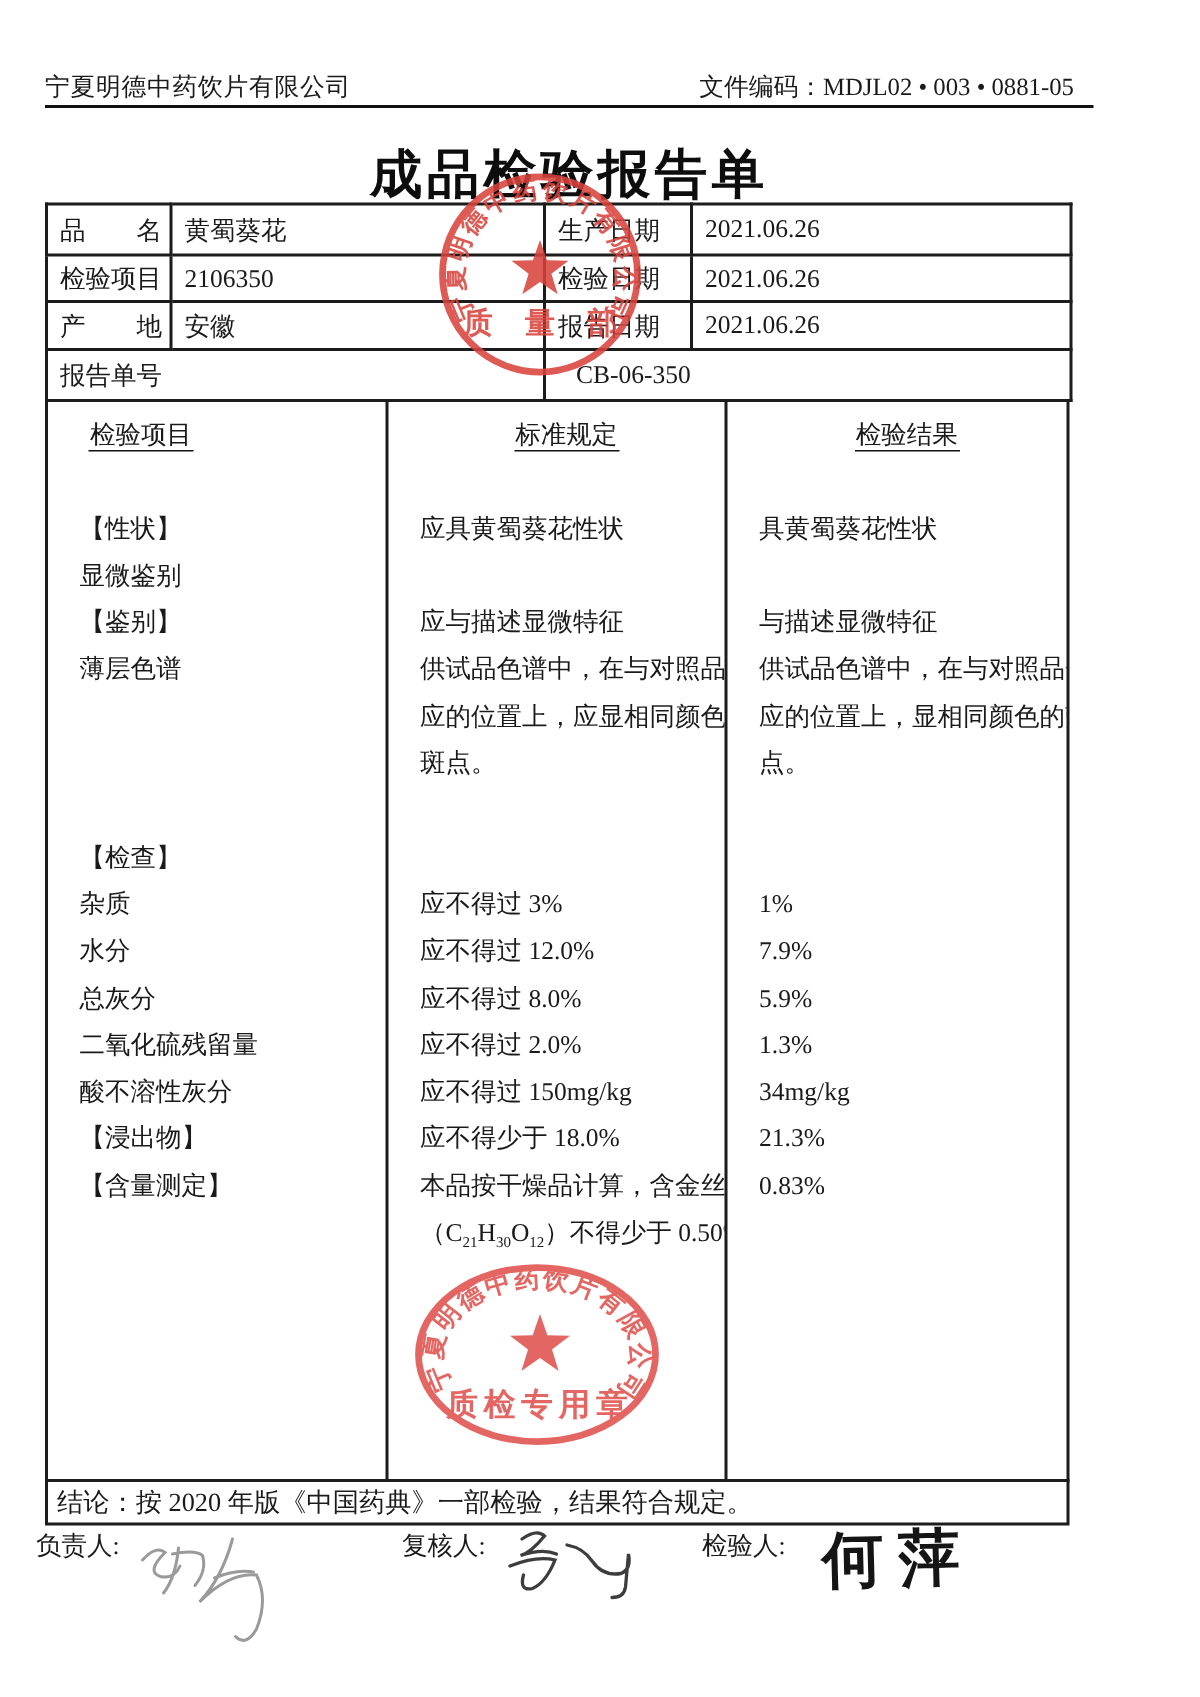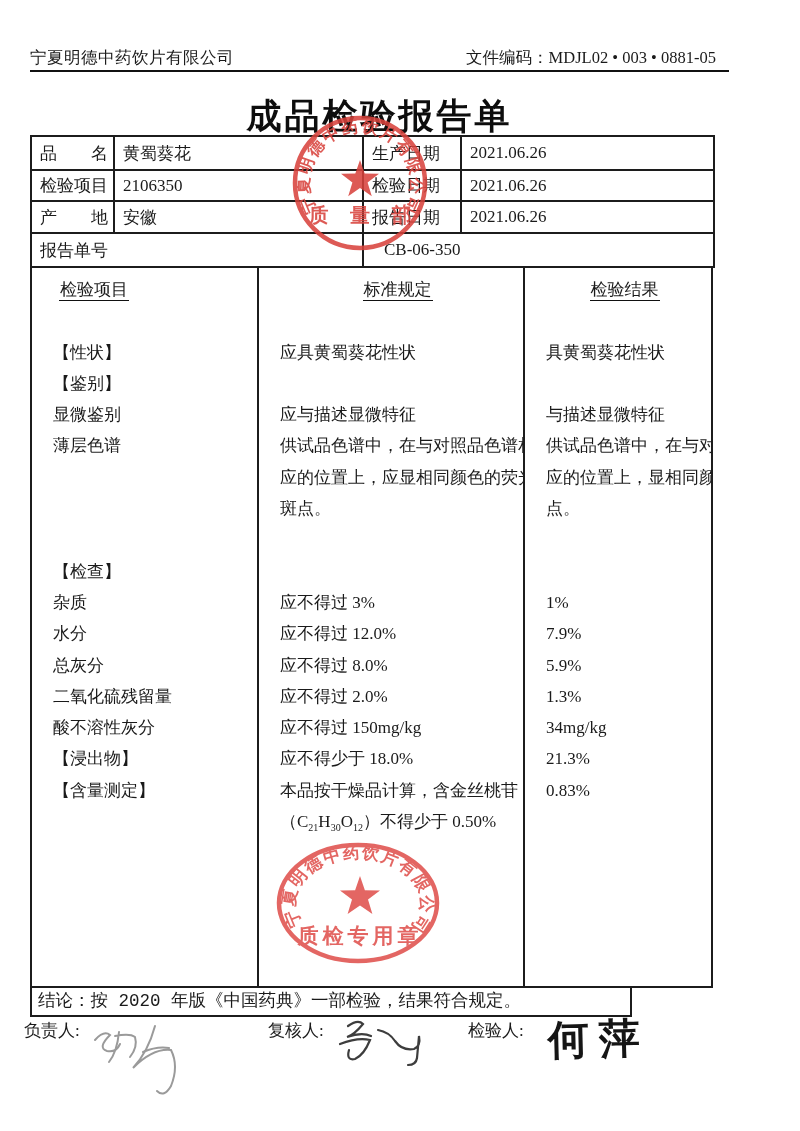--- a/index.html
+++ b/index.html
@@ -26,31 +26,31 @@
   }
   table.info td{border:2px solid #1c1c1c;padding:0 6px 0 8px;vertical-align:middle;overflow:hidden;white-space:nowrap;}
   table.info td.repno-val{padding-left:20px;}
   
   .main-table{
     left:30px;top:266px;width:683px;height:722px;
     border:2px solid #1c1c1c;display:flex;box-sizing:border-box;
   }
   .mcol{box-sizing:border-box;padding-top:6px;overflow:hidden;}
   .mcol1{width:227px;border-right:2px solid #1c1c1c;}
-  .mcol2{width:266px;border-right:2px solid #1c1c1c;}
+  .mcol2{width:226px;border-right:2px solid #1c1c1c;}
   .mcol3{flex:1;}
   .mline{height:31.3px;line-height:31.3px;white-space:nowrap;padding-left:8px;margin-left:13px;}
   .mline sub{font-size:10px;line-height:0;}
   .mline.hdr{text-align:center;padding-left:0;}
   .mline.hdr.left{text-align:left;padding-left:14px;}
   .mline.hdr span{border-bottom:1.5px solid #111;padding:0 1px 1px 1px;}
   
   .conclusion{
-    left:30px;top:986px;width:602px;height:31px;box-sizing:border-box;
-    border:2px solid #1c1c1c;line-height:27px;padding-left:6px;font-size:17.5px;font-family:Liberation Mono, monospace;
+    left:30px;top:986px;width:683px;height:31px;box-sizing:border-box;
+    border:2px solid #1c1c1c;line-height:27px;padding-left:6px;font-size:17.5px;
   }
   .sig-label{top:1019px;font-size:17px;}
   .sig-name-inspector{
     left:548px;top:1012px;font-size:41px;font-weight:bold;letter-spacing:10px;
     transform:rotate(-1.5deg);color:#151515;
   }
   .stamp-svg{pointer-events:none;}
 </style>
 </head>
 <body>
@@ -93,22 +93,22 @@
         <td colspan="2" class="repno-val">CB-06-350</td>
       </tr>
     </tbody>
 </table>
 
 <div class="abs main-table">
   <div class="mcol mcol1" id="mcol1">
       <div class="mline hdr left"><span>检验项目</span></div>
       <div class="mline">&nbsp;</div>
       <div class="mline">【性状】</div>
+      <div class="mline">显微鉴别</div>
       <div class="mline">【鉴别】</div>
-      <div class="mline">显微鉴别</div>
       <div class="mline">薄层色谱</div>
       <div class="mline">&nbsp;</div>
       <div class="mline">&nbsp;</div>
       <div class="mline">&nbsp;</div>
       <div class="mline">【检查】</div>
       <div class="mline">杂质</div>
       <div class="mline">水分</div>
       <div class="mline">总灰分</div>
       <div class="mline">二氧化硫残留量</div>
       <div class="mline">酸不溶性灰分</div>

